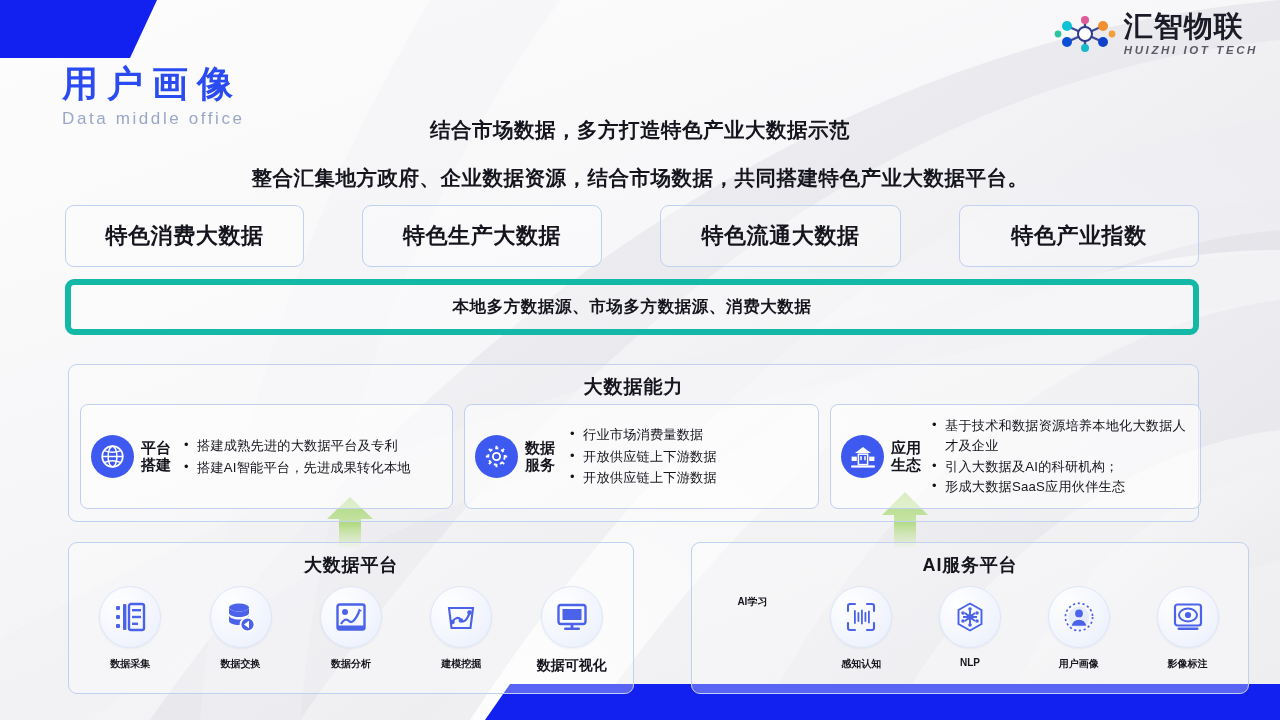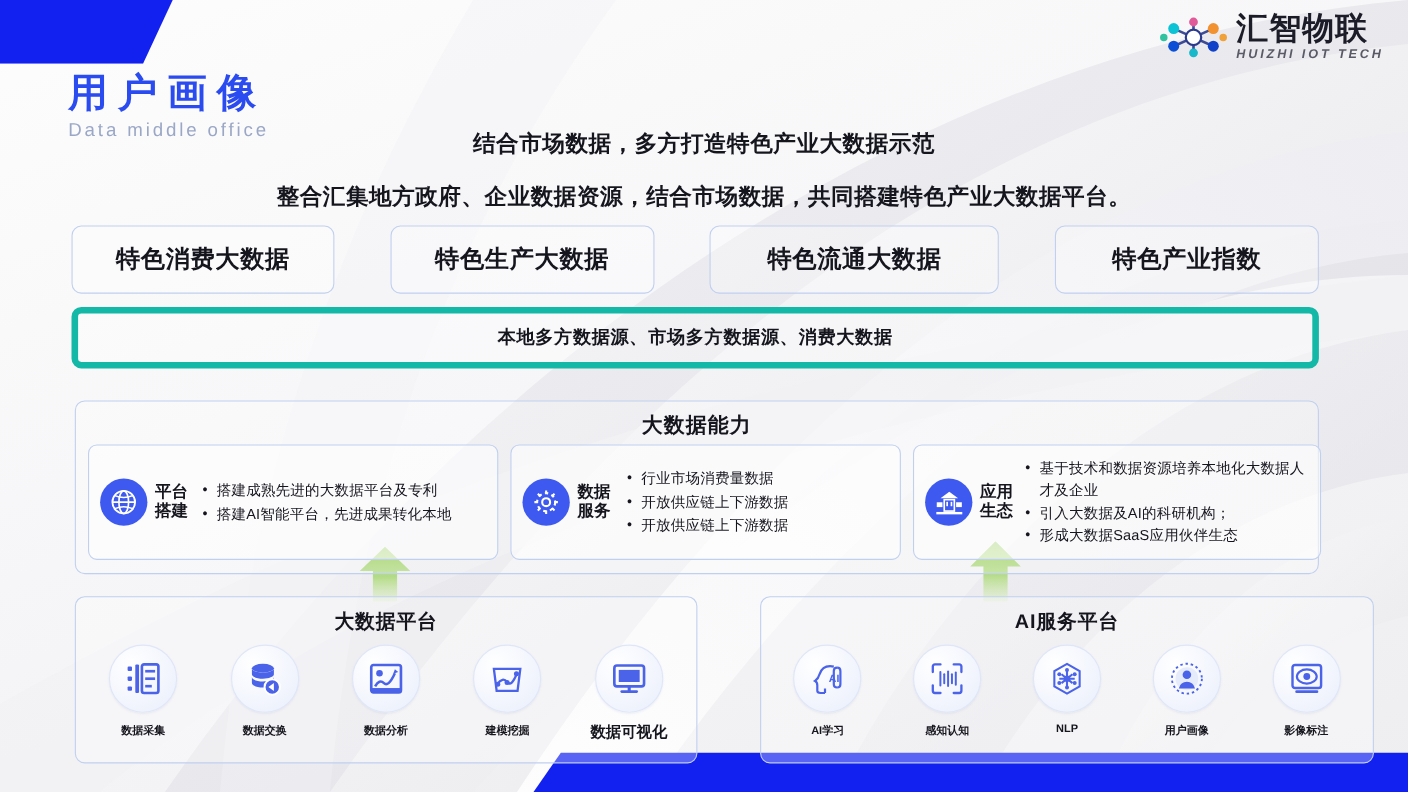--- a/index.html
+++ b/index.html
@@ -38,21 +38,21 @@
 
   
   .cat-row{position:absolute;left:65px;top:205px;width:1134px;height:62px;z-index:4;
            display:flex;justify-content:space-between;}
   .cat-box{
     width:240px;height:62px;border:1px solid #c0d0ef;border-radius:9px;
     background:rgba(255,255,255,0.30);box-sizing:border-box;
     display:flex;align-items:center;justify-content:center;
     font-size:22px;font-weight:bold;color:#15151d;letter-spacing:.6px;
   }
-  .cat-box.w1{width:239px}.cat-box.w2{width:240px}.cat-box.w3{width:263px}.cat-box.w4{width:240px}
+  .cat-box.w1{width:239px}.cat-box.w2{width:240px}.cat-box.w3{width:241px}.cat-box.w4{width:240px}
 
   
   .source-bar{
     position:absolute;left:65px;top:279px;width:1134px;height:56px;
     border:6px solid #14b8a6;border-radius:9px;background:rgba(255,255,255,0.30);
     box-sizing:border-box;display:flex;align-items:center;justify-content:center;
     font-size:16.5px;font-weight:bold;color:#15151d;letter-spacing:.6px;z-index:4;
   }
 
   
@@ -381,31 +381,20 @@
       </div>
 
     </div>
   </div>
 
   <div class="plat right">
     <div class="plat-title">AI服务平台</div>
     <div class="plat-items">
 
       <div class="plat-item">
-        <div class="plat-circle">
-          <svg width="32" height="32" viewBox="0 0 32 32">
-            <g fill="none" stroke="#4a63e8" stroke-width="2">
-              <path d="M22,5 q-10,-2 -13,7 q-1,4 -4,6 q2,1 2,4 l0,5 q0,2 3,2 l4,0"></path>
-              <path d="M14,29 l0,-4"></path>
-              <path d="M25,6 q3,0 3,3 l0,12 q0,3 -3,3"></path>
-              <path d="M25,6 q-3,0 -3,3 l0,12 q0,3 3,3"></path>
-            </g>
-            <text x="17.5" y="19" font-family="Liberation Sans, sans-serif" font-size="9.5" font-weight="bold" fill="#4a63e8">AI</text>
-          </svg>
-        </div>
         <div class="plat-label">AI学习</div>
       </div>
 
       <div class="plat-item">
         <div class="plat-circle">
           <svg width="32" height="32" viewBox="0 0 32 32">
             <g fill="none" stroke="#4a63e8" stroke-width="2.1" stroke-linecap="round">
               <path d="M3,10 V5 q0,-2 2,-2 h5"></path>
               <path d="M29,10 V5 q0,-2 -2,-2 h-5"></path>
               <path d="M3,22 v5 q0,2 2,2 h5"></path>

